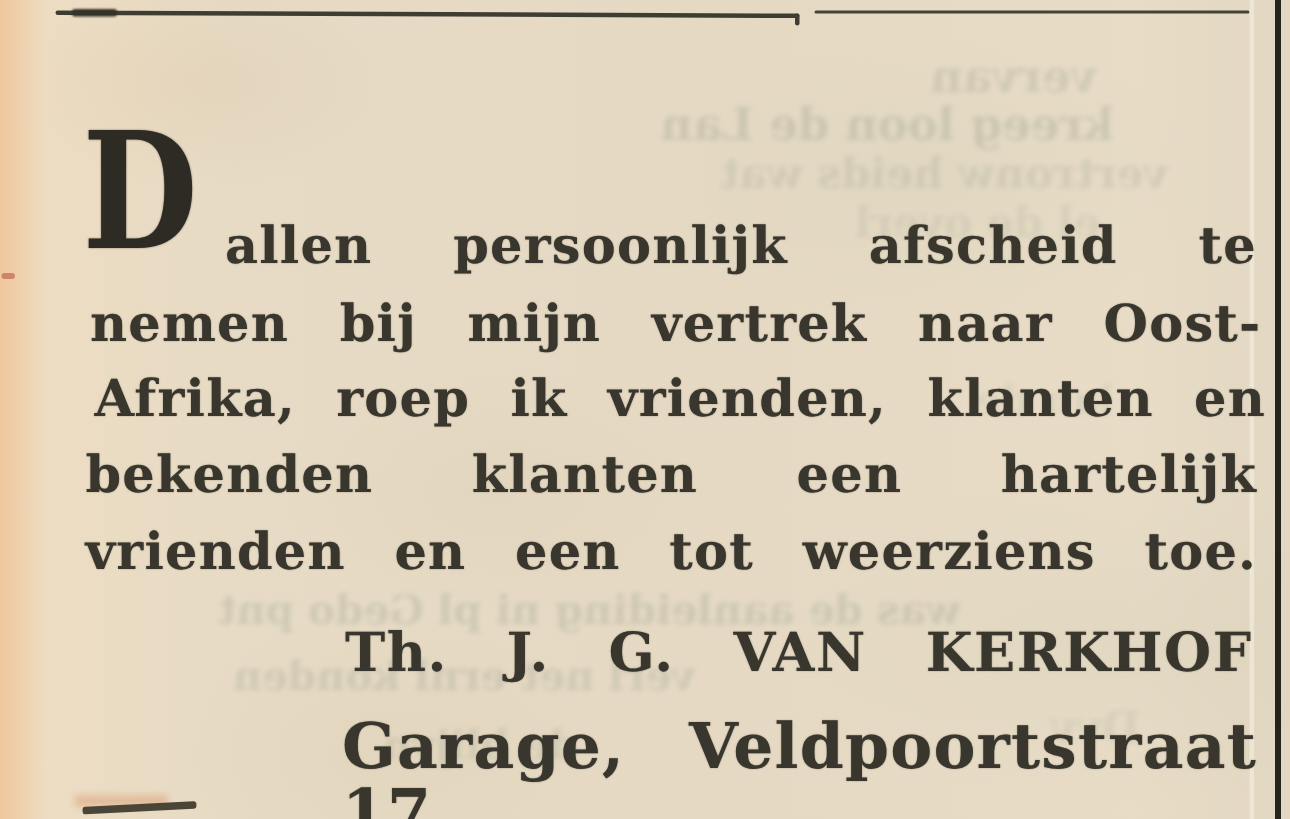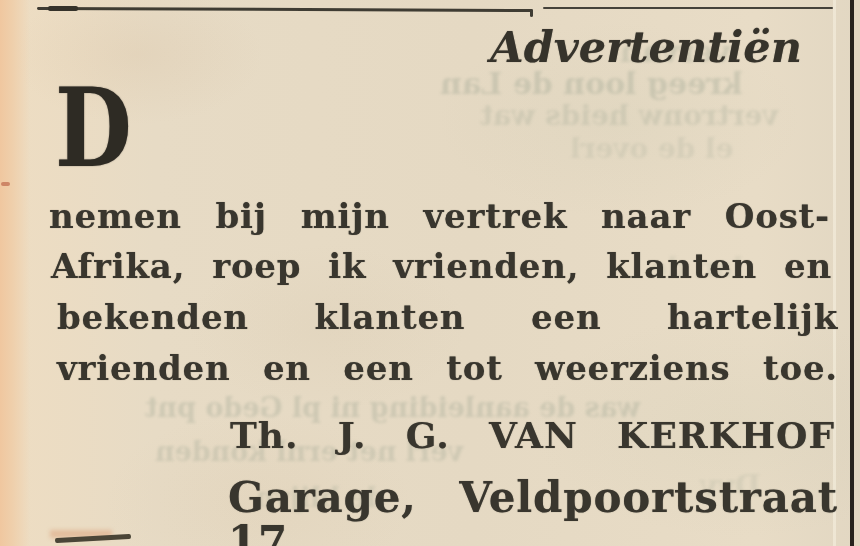--- a/index.html
+++ b/index.html
@@ -37,22 +37,22 @@
   }
   .jline {
     position:absolute; font-weight:bold; color:#39362e; line-height:1.05;
     text-align:justify; text-align-last:justify;
     letter-spacing:0.8px; word-spacing:2px;
     text-shadow:0 0 1px rgba(57,54,46,0.55);
     font-size:34px;
   }
   .l1 { left:128px; top:96px;  width:710px; }
   .l2 { left:150px; top:147px; width:688px; }
-  .l3 { left:49px;  top:199px; width:781px; }
-  .l4 { left:51px;  top:249px; width:781px; }
+  .l3 { left:60px;  top:199px; width:781px; }
+  .l4 { left:63px;  top:249px; width:781px; }
   .l5 { left:57px;  top:300px; width:781px; }
   .l6 { left:57px;  top:351px; width:781px; }
   .sig1 { left:230px; top:417px; width:605px; font-size:36px; letter-spacing:1px; }
   .sig2 { left:228px; top:476px; width:610px; font-size:42px; }
   .bleed {
     position:absolute; font-weight:bold; color:#9ba390; white-space:nowrap;
     transform:scaleX(-1); filter:blur(1.8px); pointer-events:none;
   }
   .crease {
     position:absolute; left:833px; top:0; width:3px; height:546px;
@@ -95,23 +95,23 @@
   <div class="bleed" style="left:700px; top:468px; font-size:30px; opacity:0.18;">Dvv</div>
 
   <div class="rule" style="left:37px; top:8px; width:496px; height:3px; transform:rotate(0.25deg);"></div>
   <div class="rule-blob"></div>
   <div class="rule" style="left:530px; top:9px; width:3px; height:8px;"></div>
   <div class="rule" style="left:543px; top:7px; width:290px; height:2px; background:#45423a;"></div>
 
   <div class="crease"></div>
   <div class="col-rule"></div>
 
-  <div class="heading">Advertentiën</div>
 
   <div class="dropcap">D</div>
+  <div class="jline l2">allen persoonlijk afscheid te</div>
   <div class="jline l3">nemen bij mijn vertrek naar Oost-</div>
   <div class="jline l4">Afrika, roep ik vrienden, klanten en</div>
   <div class="jline l5">bekenden klanten een hartelijk</div>
   <div class="jline l6">vrienden en een tot weerziens toe.</div>
 
   <div class="jline sig1">Th. J. G. VAN KERKHOF</div>
   <div class="jline sig2">Garage, Veldpoortstraat 17</div>
 
   <div class="bottom-rule-glow"></div>
   <div class="bottom-rule"></div>

